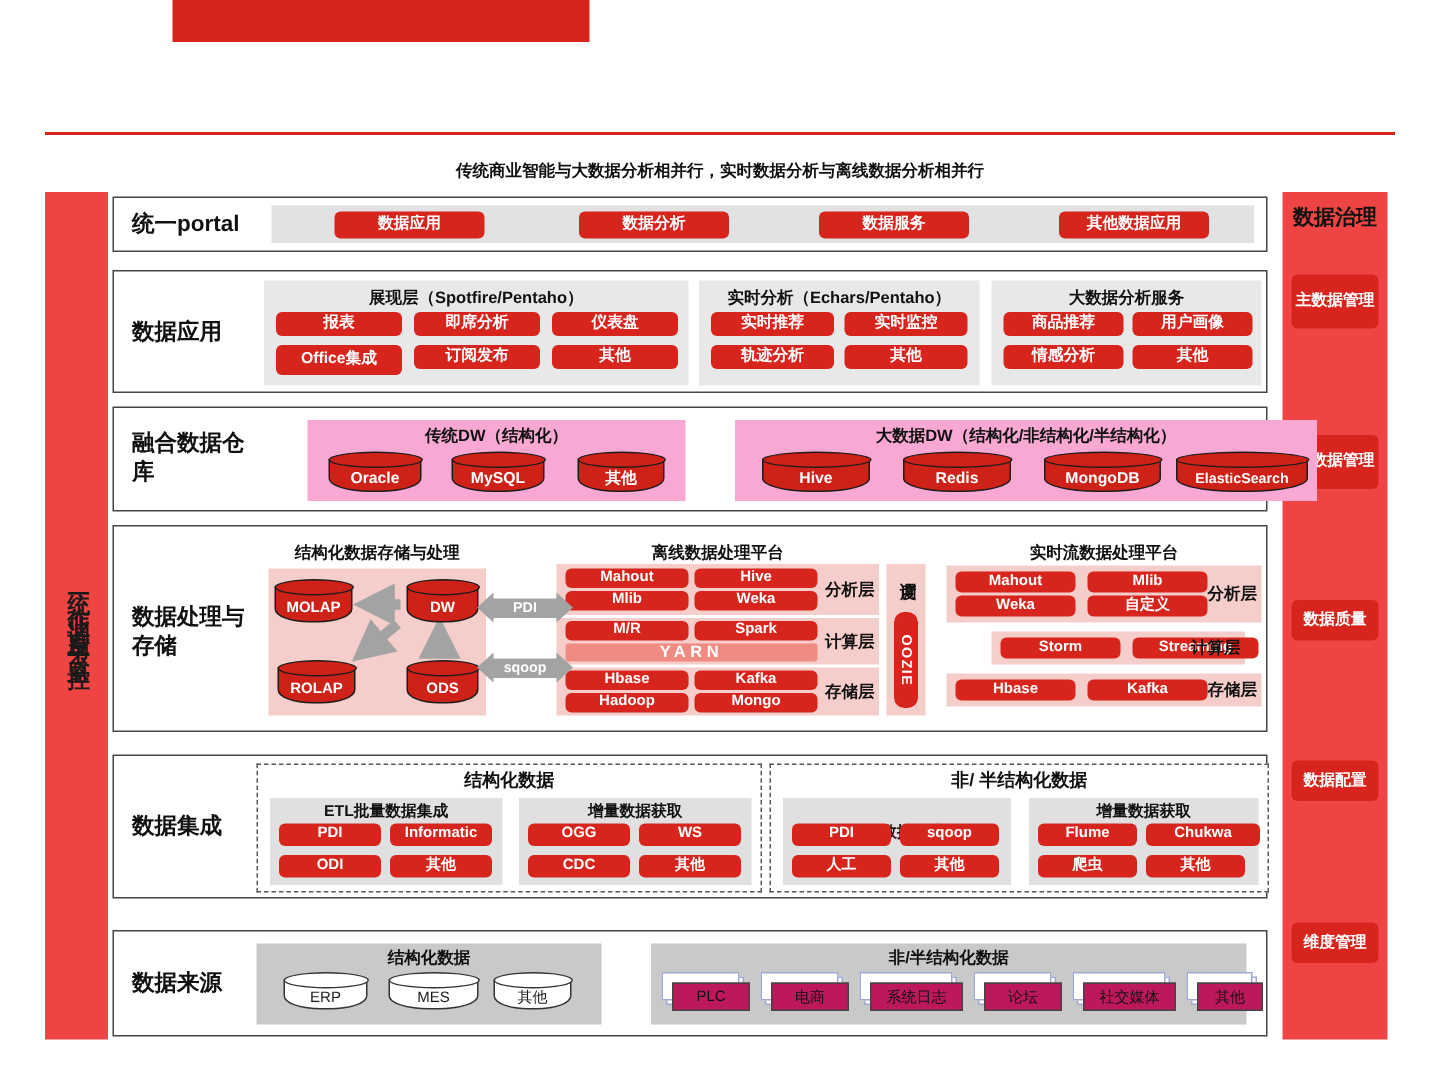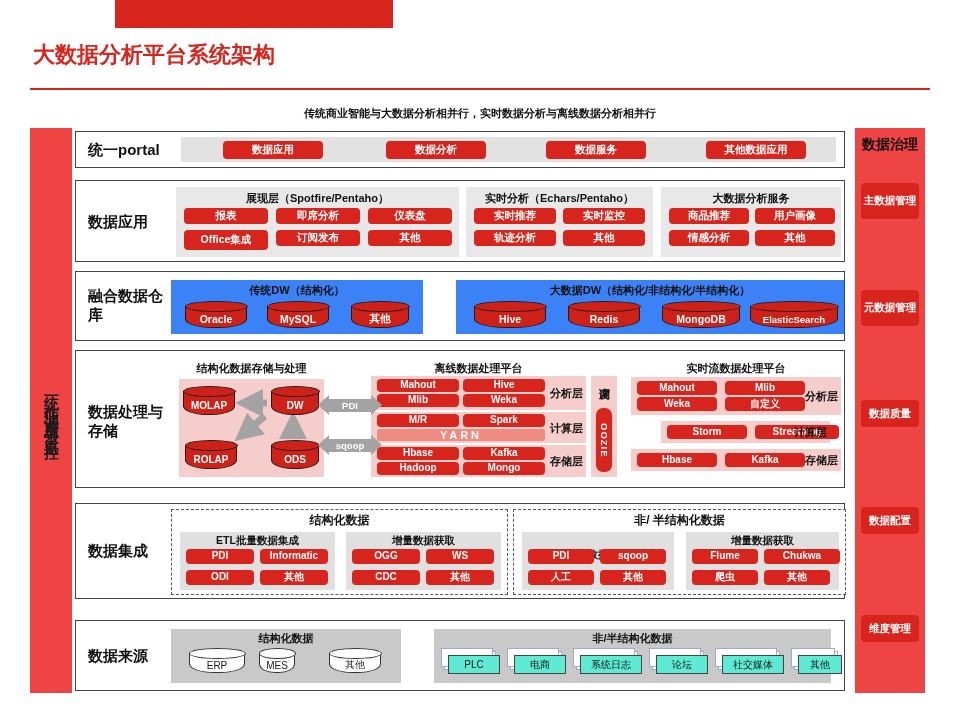--- a/index.html
+++ b/index.html
@@ -19,21 +19,21 @@
   .rr-title{position:absolute;top:8px;left:0;width:100%;text-align:center;font-size:14px;font-weight:bold;color:#111;}
 
   .row{position:absolute;left:75px;width:770px;border:1.5px solid #454545;background:#fff;box-sizing:border-box;}
   .rowlabel{position:absolute;left:12px;font-weight:bold;font-size:15px;color:#111;line-height:1.25;}
 
   .rbtn{position:absolute;box-sizing:border-box;background:#D7251D;color:#fff;font-weight:bold;
         font-size:10.5px;border-radius:4px;display:flex;align-items:center;justify-content:center;
         text-align:center;line-height:1.05;padding:1px 2px;}
   .graybar{position:absolute;background:#E2E2E2;}
   .gpanel{position:absolute;background:#E9E8E8;}
-  .pinkpanel{position:absolute;background:#3b82f6;}
+  .pinkpanel{position:absolute;background:#f9a8d4;margin-left:34px;}
   .pinkdeep{position:absolute;background:#F5CDCA;}
   .ptitle{position:absolute;left:0;width:100%;text-align:center;font-weight:bold;font-size:11px;color:#111;}
   .sectitle{position:absolute;text-align:center;font-weight:bold;font-size:11px;color:#111;}
 
   .cyl{position:absolute;box-sizing:border-box;background:#CE2118;border:1.5px solid #1c1c1c;
        border-radius:0 0 45% 45% / 0 0 9px 9px;color:#fff;font-weight:bold;font-size:10.5px;
        display:flex;align-items:center;justify-content:center;padding-top:4px;}
   .cyl::before{content:"";position:absolute;left:-1.5px;right:-1.5px;top:-6px;height:11px;
        background:inherit;border:inherit;border-radius:50%;box-sizing:border-box;z-index:1;}
   .cyl>span{position:relative;z-index:2;text-align:right;}
@@ -52,30 +52,29 @@
   .sched{writing-mode:vertical-rl;text-orientation:upright;font-weight:bold;font-size:11px;color:#111;}
   .oozie{position:absolute;background:#D7251D;border-radius:7px;color:#fff;display:flex;align-items:center;justify-content:center;}
   .oozie span{writing-mode:vertical-rl;font-size:9.5px;font-weight:bold;letter-spacing:1px;}
 
   .dashed{position:absolute;border:1.5px dashed #595959;box-sizing:border-box;background:#fff;}
   .dsub{position:absolute;background:#E0E0E0;}
 
   .scard{position:absolute;}
   .scard::before{content:"";position:absolute;left:-4px;top:-4px;width:100%;height:100%;background:#fff;border:1px solid #9FA8D0;box-sizing:border-box;}
   .scard::after{content:"";position:absolute;left:-7px;top:-7px;width:100%;height:100%;background:#fff;border:1px solid #9FA8D0;box-sizing:border-box;}
-  .scard .face{position:absolute;inset:0;background:#5eead4;border:1.2px solid #444;display:flex;align-items:center;
+  .scard .face{position:absolute;inset:0;background:#be185d;border:1.2px solid #444;display:flex;align-items:center;
         justify-content:center;font-size:10px;color:#111;z-index:2;}
 </style>
 </head>
 <body>
 
 <div class="slide">
 
   <div class="abs top-bar"></div>
-  <h1 class="abs title">大数据分析平台系统架构</h1>
   <div class="abs rule"></div>
   <div class="abs subtitle">传统商业智能与大数据分析相并行，实时数据分析与离线数据分析相并行</div>
 
   <div class="abs rail left-rail">
     <span class="vtext">统一作业调度与平台监控</span>
   </div>
 
   <div class="abs rail right-rail">
     <div class="rr-title">数据治理</div>
     <div class="rbtn" style="left:6px;top:55px;width:58px;height:36px">主数据管理</div>
@@ -279,21 +278,21 @@
   </div>
 
   <div class="row" style="top:620px;height:71px">
     <div class="rowlabel" style="top:26px">数据来源</div>
 
     <div style="position:absolute;left:95px;top:8px;width:230px;height:54px;background:#C9C9C9">
       <div class="ptitle" style="top:2px">结构化数据</div>
       <div class="cyl white" style="left:18px;top:24px;width:56px;height:20px">
           <span>ERP</span>
         </div>
-      <div class="cyl white" style="left:88px;top:24px;width:36px;height:20px">
+      <div class="cyl white" style="left:88px;top:24px;width:60px;height:20px">
           <span>MES</span>
         </div>
       <div class="cyl white" style="left:158px;top:24px;width:52px;height:20px">
           <span>其他</span>
         </div>
     </div>
 
     <div style="position:absolute;left:358px;top:8px;width:397px;height:54px;background:#C9C9C9">
       <div class="ptitle" style="top:2px">非/半结构化数据</div>
       <div class="scard" style="left:14px;top:26px;width:52px;height:19px">

